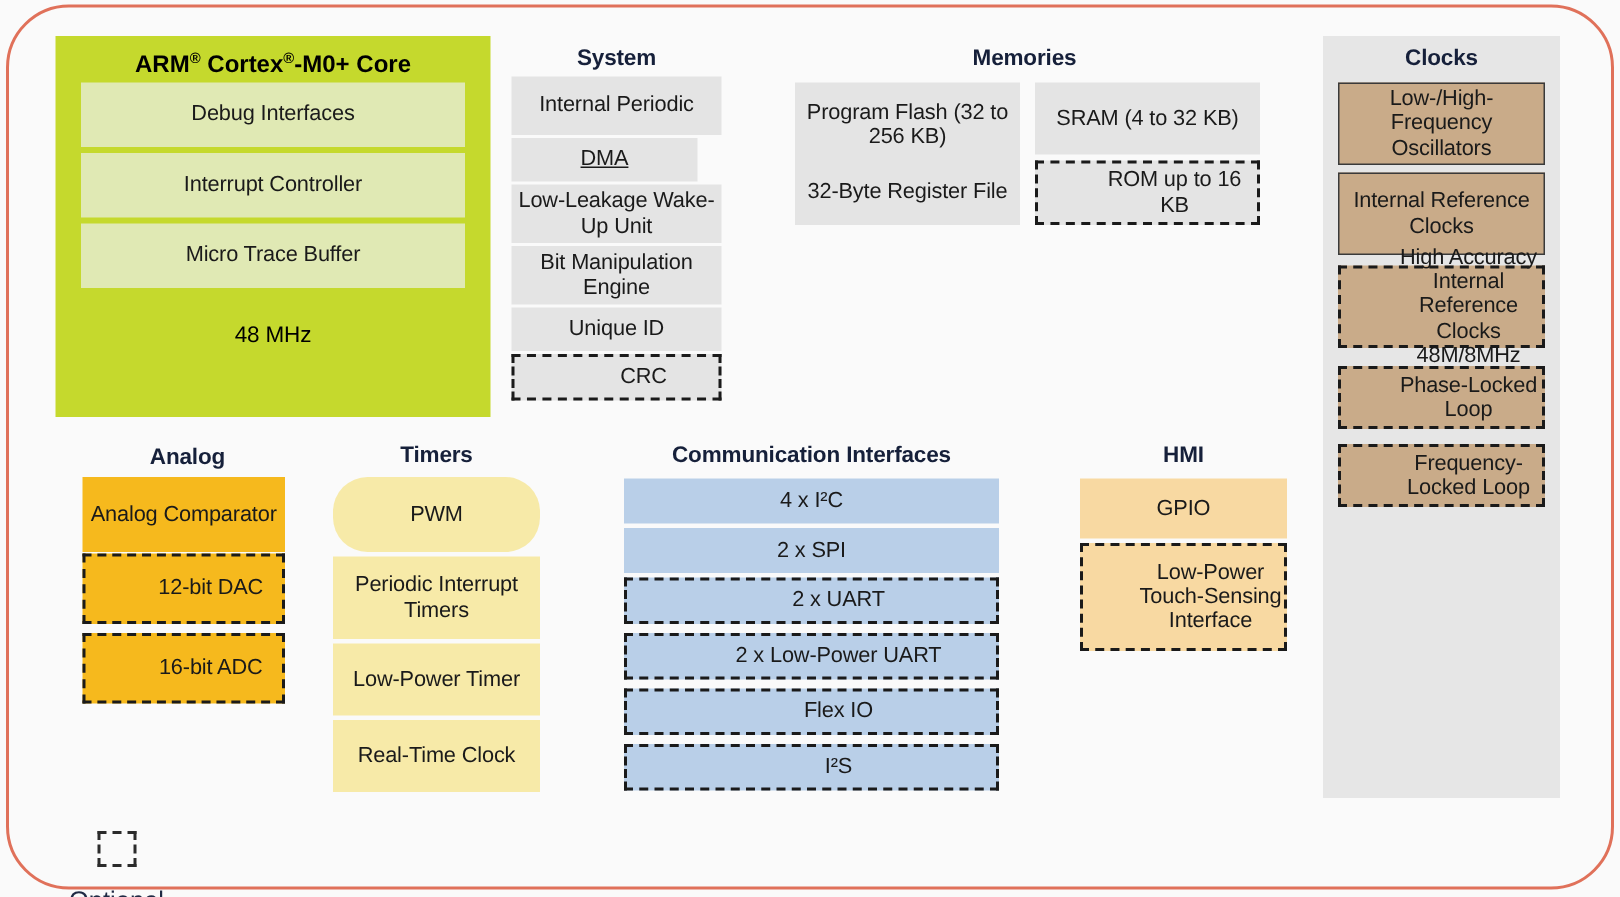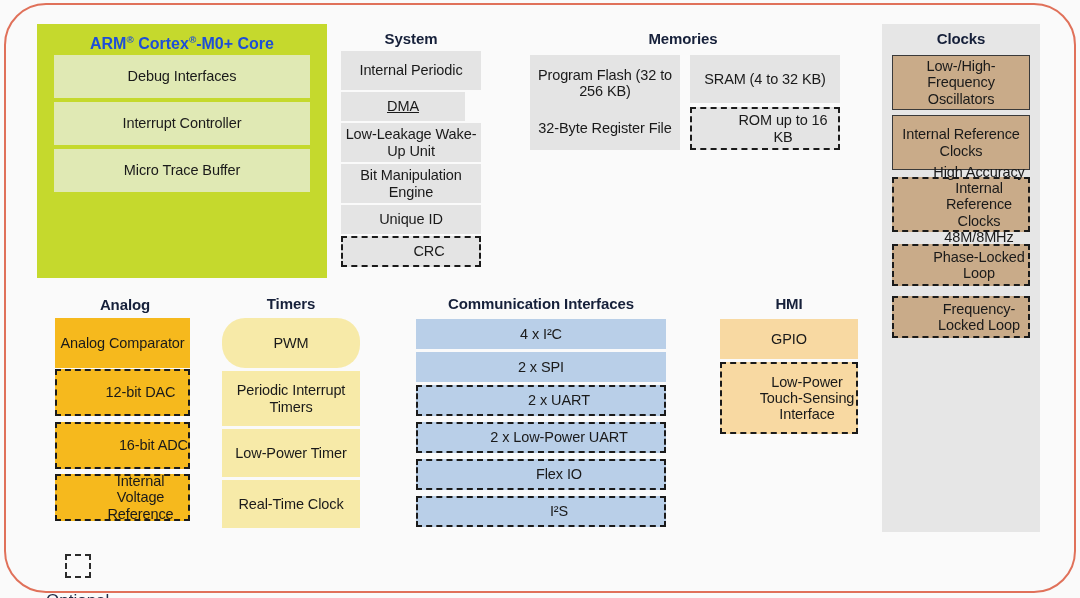--- a/index.html
+++ b/index.html
@@ -67,21 +67,21 @@
   }
 
   
   .core-panel {
     background: #c5d92d;
   }
   .core-title {
     position: absolute;
     font-weight: bold;
     font-size: 16px;
-    color: #1d4ed8;
+    color: #000000;
     display: flex;
     align-items: center;
     justify-content: center;
     width: 100%;
     text-align: left;
   }
   .core-sub {
     background: #e0e9b4;
   }
   .core-freq {
@@ -133,20 +133,23 @@
   </div>
   <div class="block core-sub" style="left:54px; top:55px; width:256px; height:43px;">
     <span>Debug Interfaces</span>
   </div>
   <div class="block core-sub" style="left:54px; top:102px; width:256px; height:43px;">
     <span>Interrupt Controller</span>
   </div>
   <div class="block core-sub" style="left:54px; top:149px; width:256px; height:43px;">
     <span>Micro Trace Buffer</span>
   </div>
+  <div class="block core-freq" style="left:54px; top:212px; width:256px; height:24px;">
+    <span>48 MHz</span>
+  </div>
 
   <div class="sec-title" style="left:341px; top:28px; width:140px; height:20px;">
     <span>System</span>
   </div>
   <div class="block fill-gray" style="left:341px; top:51px; width:140px; height:39px;">
     <span>Internal Periodic</span>
   </div>
   <div class="block fill-gray" style="left:341px; top:92px; width:124px; height:29px;text-decoration:underline;">
     <span>DMA</span>
   </div>
@@ -201,25 +204,22 @@
 
   <div class="sec-title" style="left:55px; top:293px; width:140px; height:20px;align-items:flex-end;">
     <span>Analog</span>
   </div>
   <div class="block fill-orange" style="left:55px; top:318px; width:135px; height:50px;">
     <span>Analog Comparator</span>
   </div>
   <div class="block fill-orange dashed" style="left:55px; top:369px; width:135px; height:47px;">
     <span>12-bit DAC</span>
   </div>
-  <div class="block fill-orange dashed" style="left:55px; top:422px; width:135px; height:47px;justify-content:flex-end;">
+  <div class="block fill-orange dashed" style="left:55px; top:422px; width:135px; height:47px;">
     <span>16-bit ADC</span>
-  </div>
-  <div class="block fill-orange dashed" style="left:55px; top:474px; width:135px; height:47px;">
-    <span>Internal Voltage Reference</span>
   </div>
 
   <div class="sec-title" style="left:222px; top:293px; width:138px; height:20px;">
     <span>Timers</span>
   </div>
   <div class="block fill-yellow" style="left:222px; top:318px; width:138px; height:50px;border-radius:23px;">
     <span>PWM</span>
   </div>
   <div class="block fill-yellow" style="left:222px; top:371px; width:138px; height:55px;">
     <span>Periodic Interrupt Timers</span>

